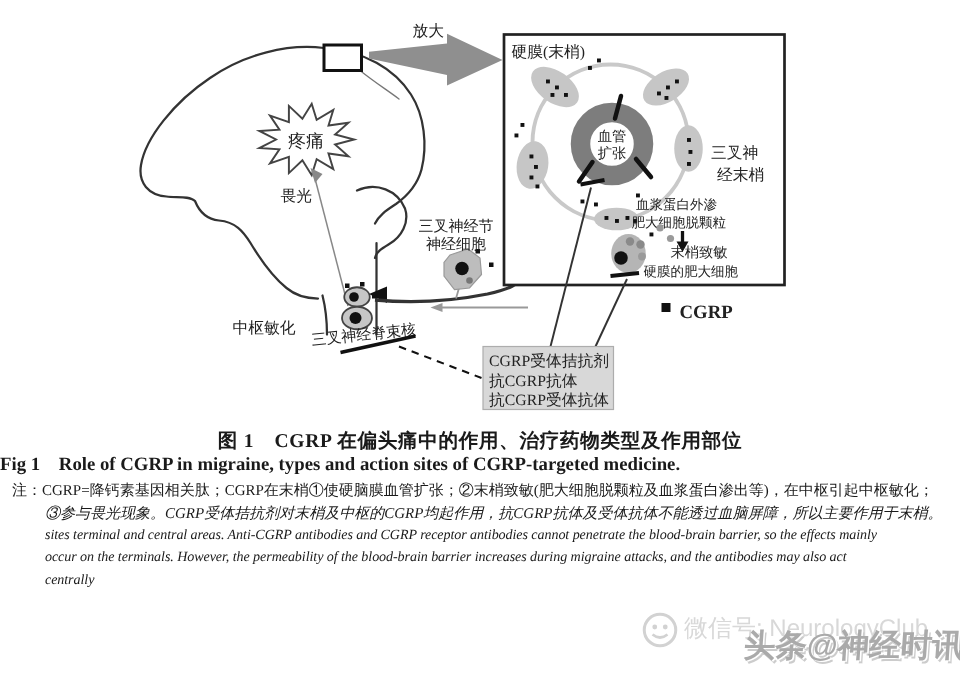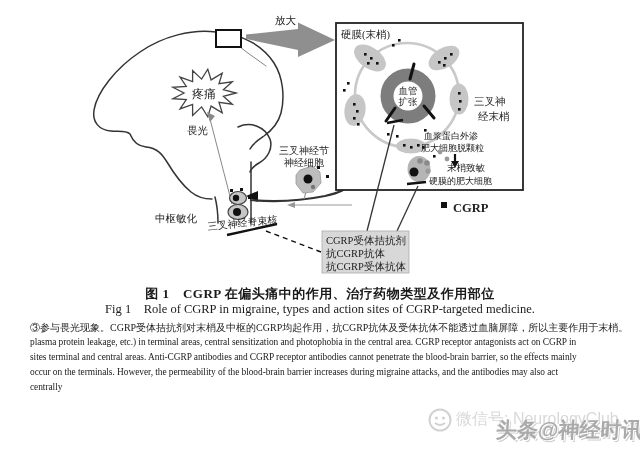--- a/index.html
+++ b/index.html
@@ -7,26 +7,26 @@
     width:640px;height:452px;overflow:hidden;position:relative;background:#ffffff;
     font-family:"Liberation Serif","DejaVu Serif",serif;color:#1a1a1a;
   }
   #figure{position:absolute;left:0;top:0;}
   svg text{font-family:"Liberation Serif","DejaVu Serif",serif;fill:#222;}
   .caption-zh{
     position:absolute;top:285px;left:0;width:640px;text-align:center;
     font-size:13px;font-weight:bold;letter-spacing:0.5px;
   }
   .caption-en{
-    position:absolute;top:301px;left:0;width:640px;text-align:center;
-    font-size:12.5px;font-weight:normal;
+    position:absolute;top:301px;left:0;width:640px;
+    font-size:12.5px;font-weight:bold;
   }
   .notes{position:absolute;top:320px;left:8px;width:626px;font-size:10px;line-height:15px;}
   .note-line{white-space:nowrap;}
-  .indent{padding-left:22px;}
+  .indent{padding-left:22px;font-style:italic;}
   .notes-en{font-size:9.4px;letter-spacing:-0.05px;}
   .watermark-wechat{
     position:absolute;left:456px;top:409px;font-size:16px;color:#d8d8d8;
     font-family:"Liberation Sans","DejaVu Sans",sans-serif;white-space:nowrap;
   }
   .smiley{position:absolute;left:427px;top:407px;}
   .watermark-toutiao{
     position:absolute;left:496px;top:416px;font-size:21px;font-weight:bold;color:#aaaaaa;
     font-family:"Liberation Sans","DejaVu Sans",sans-serif;white-space:nowrap;
     text-shadow:1px 1px 0 #ffffff,2px 2px 0 #cccccc;transform:skewX(-4deg);
@@ -178,22 +178,22 @@
   <rect x="322" y="231" width="87" height="42" stroke="#adadad" stroke-width="0.8" fill="#d8d8d8"></rect>
   <text x="326" y="244" font-size="10.5">CGRP受体拮抗剂</text>
   <text x="326" y="257" font-size="10.5">抗CGRP抗体</text>
   <text x="326" y="270" font-size="10.5">抗CGRP受体抗体</text>
 </svg>
 
 <div class="caption-zh">图 1　CGRP 在偏头痛中的作用、治疗药物类型及作用部位</div>
 <div class="caption-en">Fig 1　Role of CGRP in migraine, types and action sites of CGRP-targeted medicine.</div>
 
 <div class="notes">
+  <div class="note-line">注：CGRP=降钙素基因相关肽；CGRP在末梢①使硬脑膜血管扩张；②末梢致敏(肥大细胞脱颗粒及血浆蛋白渗出等)，在中枢引起中枢敏化；</div>
   <div class="note-line indent">③参与畏光现象。CGRP受体拮抗剂对末梢及中枢的CGRP均起作用，抗CGRP抗体及受体抗体不能透过血脑屏障，所以主要作用于末梢。</div>
-  <div class="note-line notes-en indent">plasma protein leakage, etc.) in terminal areas, central sensitization and photophobia in the central area. CGRP receptor antagonists act on CGRP in</div>
   <div class="note-line notes-en indent">sites terminal and central areas. Anti-CGRP antibodies and CGRP receptor antibodies cannot penetrate the blood-brain barrier, so the effects mainly</div>
   <div class="note-line notes-en indent">occur on the terminals. However, the permeability of the blood-brain barrier increases during migraine attacks, and the antibodies may also act</div>
   <div class="note-line notes-en indent">centrally</div>
 </div>
 
 <svg class="smiley" width="26" height="26" viewBox="0 0 26 26">
   <circle cx="13" cy="13" r="10.5" fill="none" stroke="#d2d2d2" stroke-width="2"></circle>
   <circle cx="9.5" cy="11" r="1.6" fill="#d2d2d2"></circle>
   <circle cx="16.5" cy="11" r="1.6" fill="#d2d2d2"></circle>
   <path d="M 8,16 Q 13,20 18,16" fill="none" stroke="#d2d2d2" stroke-width="1.8"></path>

